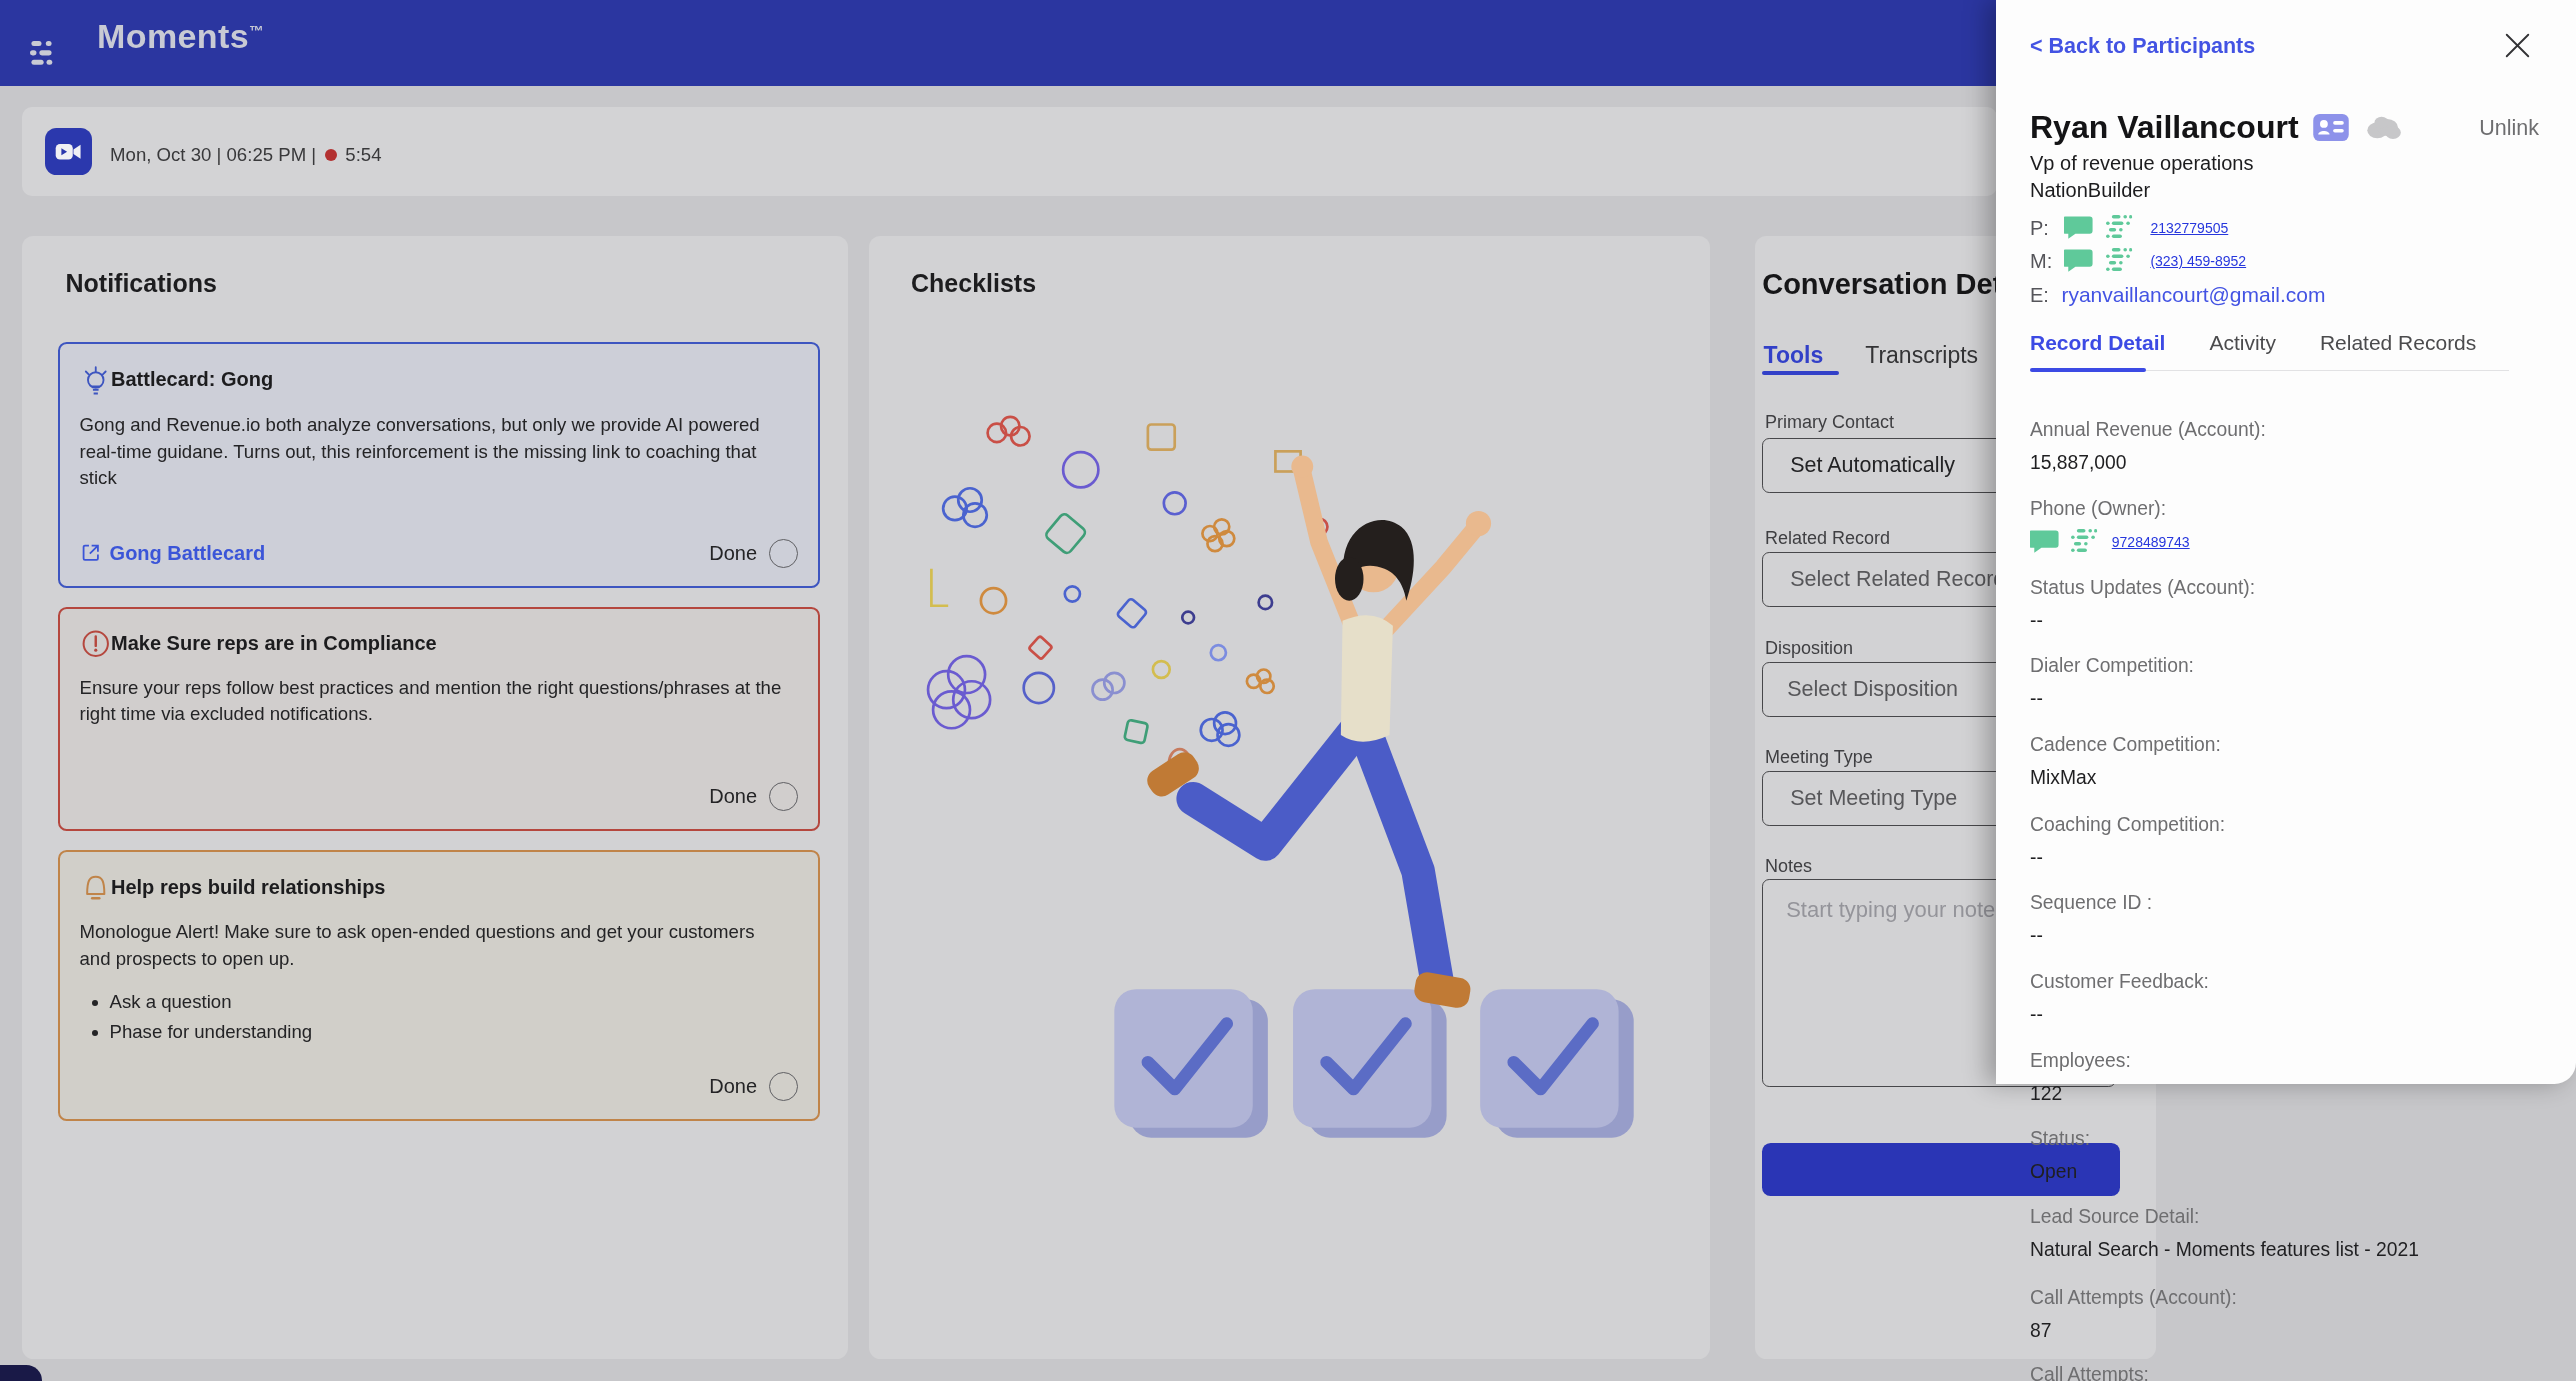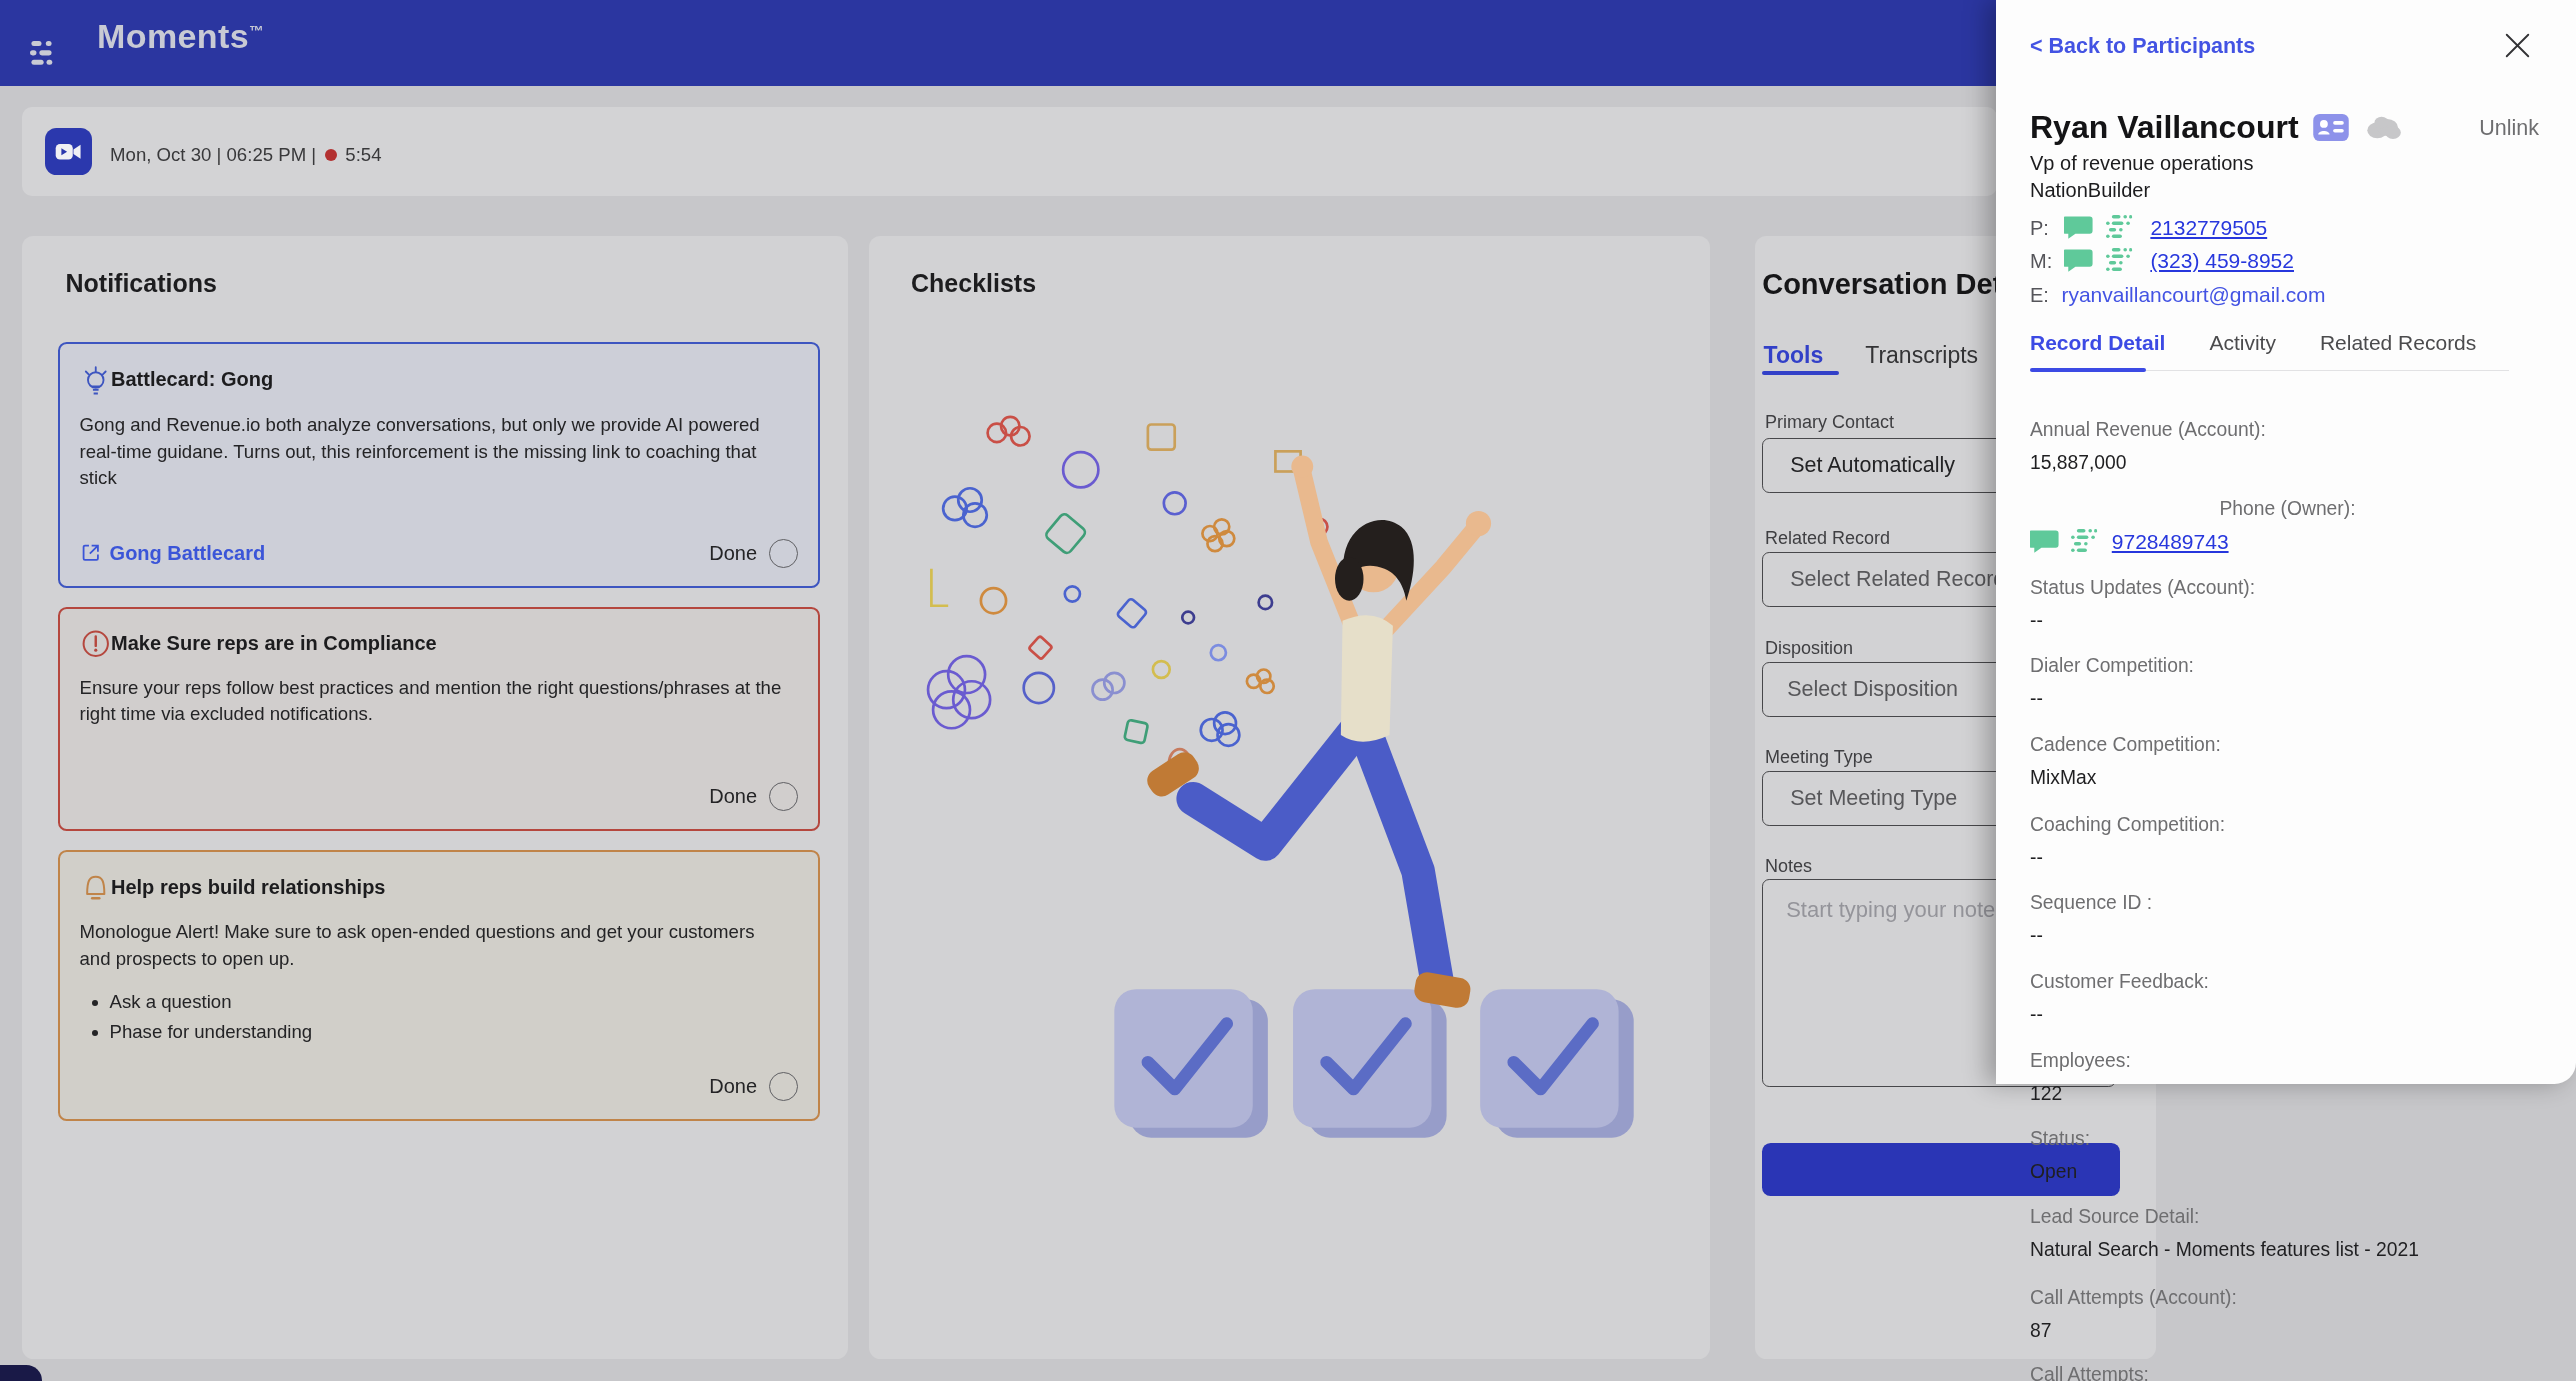--- a/index.html
+++ b/index.html
@@ -78,21 +78,21 @@
   .back-link{position:absolute;left:34px;top:34px;font-size:21.5px;font-weight:600;color:#4353e3;cursor:pointer;}
   .close-btn{position:absolute;right:42px;top:29px;width:33px;height:33px;cursor:pointer;}
   .name-row{position:absolute;left:34px;top:109px;display:flex;align-items:center;gap:14.3px;}
   .contact-name{font-size:32px;font-weight:600;color:#141416;white-space:nowrap;}
   .unlink{position:absolute;right:37px;top:116px;font-size:21.5px;color:#6e6e70;cursor:pointer;}
   .job-title{position:absolute;left:34px;top:152px;font-size:20px;color:#1c1c1e;}
   .company{position:absolute;left:34px;top:179px;font-size:20px;color:#1c1c1e;}
   .prow{position:absolute;left:34px;display:flex;align-items:center;}
   .prow-label{font-size:20px;color:#55555a;width:30px;}
   .prow .icon-gap{margin-left:4.3px;}
-  .phone-link{font-size:21px;font-weight:500;color:#2737dd;text-decoration:underline;margin-left:15.7px;cursor:pointer;}
+  .phone-link{font-size:14px;font-weight:500;color:#2737dd;text-decoration:underline;margin-left:15.7px;cursor:pointer;}
   .email-link{font-size:21px;color:#4353e3;margin-left:15.7px;cursor:pointer;}
 
   .ptabs{position:absolute;left:34px;top:331px;display:flex;gap:44px;font-size:21px;}
   .ptab-active{color:#3c4ae4;font-weight:600;cursor:pointer;}
   .ptab{color:#4b4b4d;cursor:pointer;}
   .ptab-underline-blue{position:absolute;left:34px;top:368px;width:116px;height:3.6px;background:#3c4ae4;border-radius:2.1px;}
   .ptab-underline-grey{position:absolute;left:34px;top:370px;width:479px;height:1.4px;background:#e2e2e4;}
 
   .rfield{position:absolute;left:34px;width:515px;}
   .rfield .rlabel{font-size:19.3px;color:#6e6e70;}
@@ -422,21 +422,21 @@
       <span class="ptab">Related Records</span>
     </div>
     <div class="ptab-underline-grey"></div>
     <div class="ptab-underline-blue"></div>
 
     <div class="rfield" style="top:419px;">
       <div class="rlabel">Annual Revenue (Account):</div>
       <div class="rvalue">15,887,000</div>
     </div>
 
-    <div class="rfield" style="top:498px;text-align:center;">
+    <div class="rfield" style="top:498px;">
       <div class="rlabel">Phone (Owner):</div>
       <div class="rvalue-row">
         <svg width="30" height="26" viewBox="0 0 42 36">
           <path d="M4 4 h34 a4 4 0 0 1 4 4 v16 a4 4 0 0 1 -4 4 h-20 l-10 7 v-7 h-4 a4 4 0 0 1 -4 -4 v-16 a4 4 0 0 1 4 -4 Z" fill="#5fc99a" transform="translate(-2,-2)"></path>
         </svg>
         <svg style="margin-left:11.4px;" width="29" height="26" viewBox="0 0 40 36">
           <g fill="#5fc99a">
             <rect x="8" y="0" width="12" height="5" rx="2.5"></rect>
               <rect x="24" y="0" width="5" height="5" rx="2.5"></rect>
               <rect x="32" y="0" width="4" height="5" rx="2"></rect>

